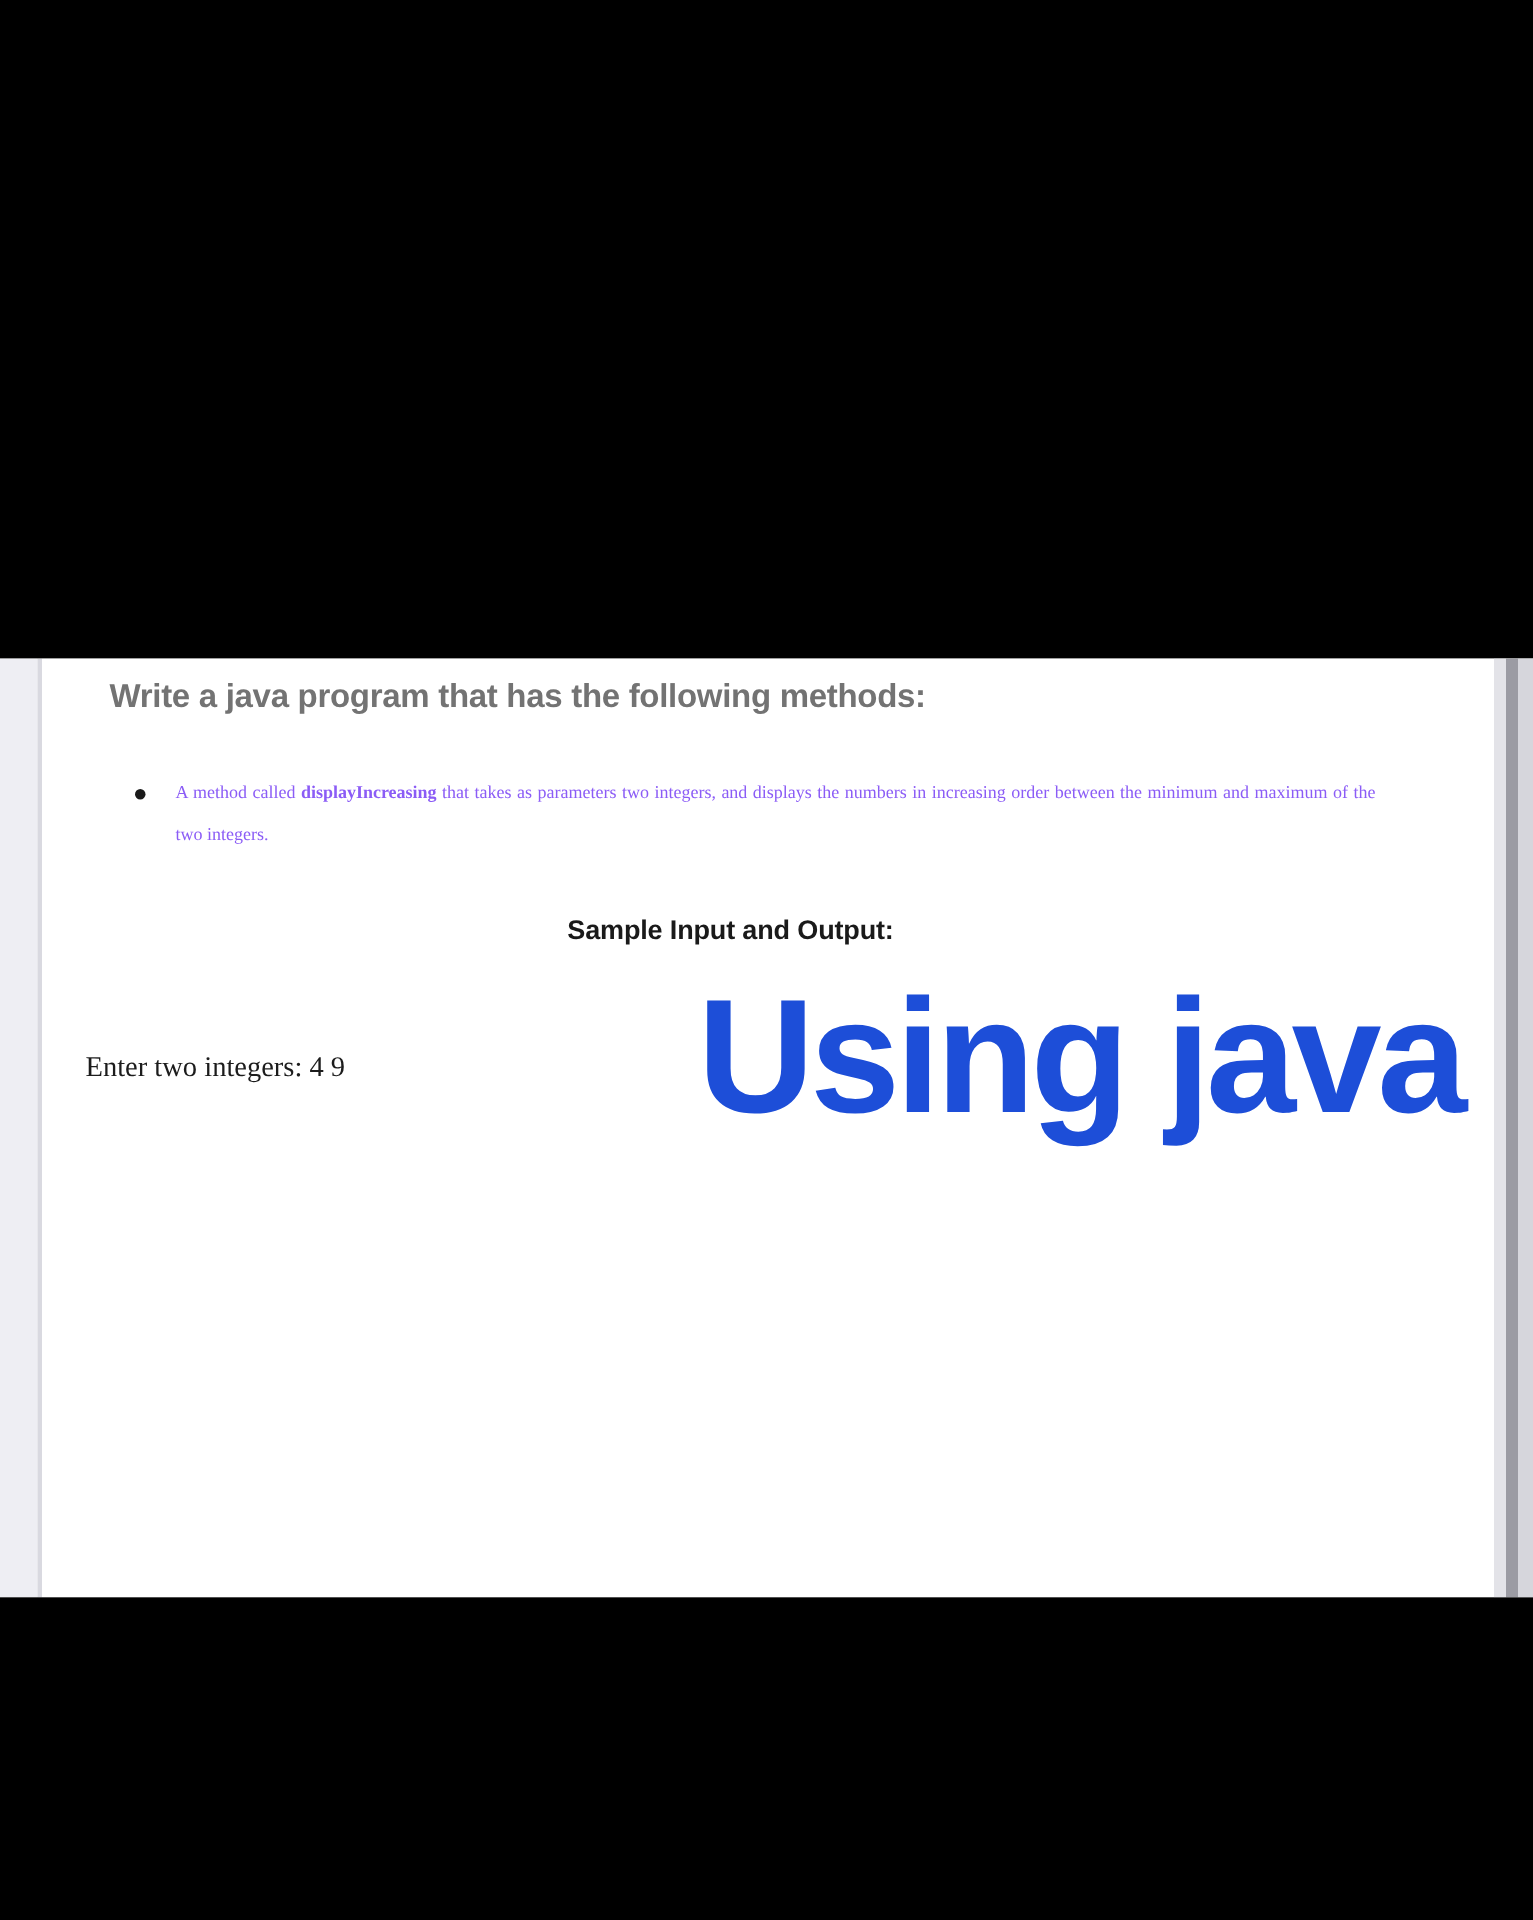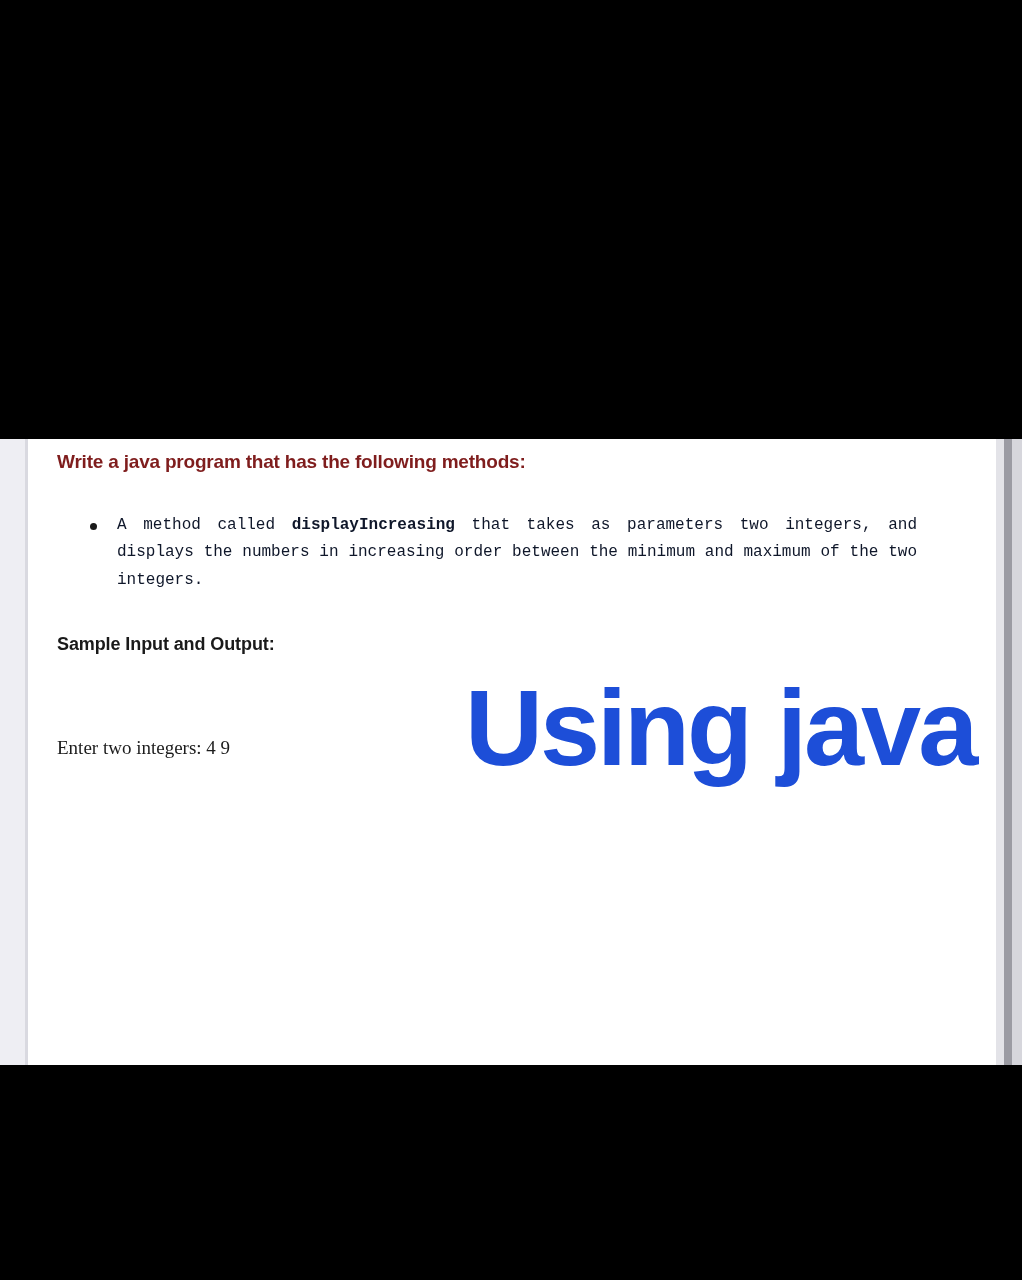--- a/index.html
+++ b/index.html
@@ -118,42 +118,42 @@
   
   .content {
     position: absolute;
     left: 57px;     
     top: 12px;
     width: 860px;
   }
 
   .doc-heading {
     font-family: "Liberation Sans", sans-serif;
-    font-size: 19px;
-    font-weight: bold;
-    color: #7f1d1d;
+    font-size: 22px;
+    font-weight: bold;
+    color: #737373;
     letter-spacing: -0.2px;
-    margin: 0 0 38px 0;
+    margin: 0 0 38px 16px;
     line-height: 1.2;
   }
 
   .bullet-list {
     list-style: none;
     margin: 0 0 0 0;
     padding: 0;
   }
 
   .bullet-item {
     position: relative;
     padding-left: 60px;
     margin-bottom: 10px;
-    font-family: Liberation Mono, monospace;
-    font-size: 16px;
+    font-family: Liberation Serif, serif;
+    font-size: 12px;
     line-height: 27.5px;
-    color: #0f172a;
+    color: #8b5cf6;
     text-align: justify;
     text-justify: inter-word;
   }
 
   .bullet-item:last-child { margin-bottom: 0; }
 
   .bullet-dot {
     position: absolute;
     left: 33px;
     top: 11px;
@@ -167,33 +167,34 @@
     font-weight: bold;
   }
 
   .sample-heading {
     font-family: "Liberation Sans", sans-serif;
     font-size: 18px;
     font-weight: bold;
     color: #1a1a1a;
     margin: 40px 0 0 0;
     letter-spacing: -0.1px;
+    text-align: center;
   }
 
   
   .lower-row {
     position: relative;
     margin-top: 22px;
     height: 200px;
   }
 
   .console-sample {
     position: absolute;
     left: 0;
-    top: 12px;
+    top: 0;
     width: 420px;
     font-family: "Liberation Serif", serif;
     font-size: 19px;
     line-height: 23.5px;
     color: #1c1c1c;
     white-space: pre;
   }
 
   .console-line {
     white-space: pre;

